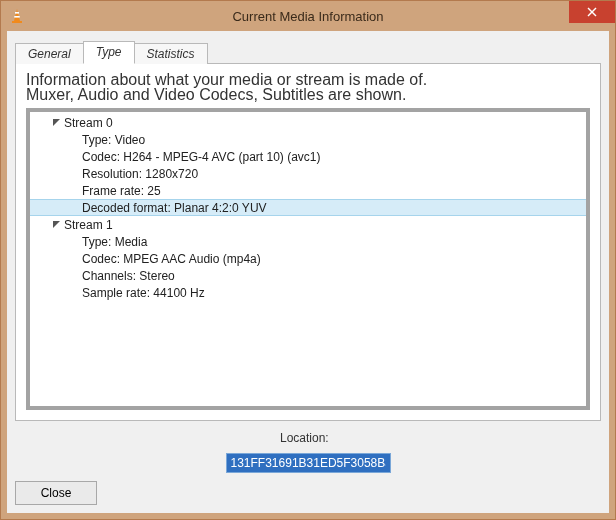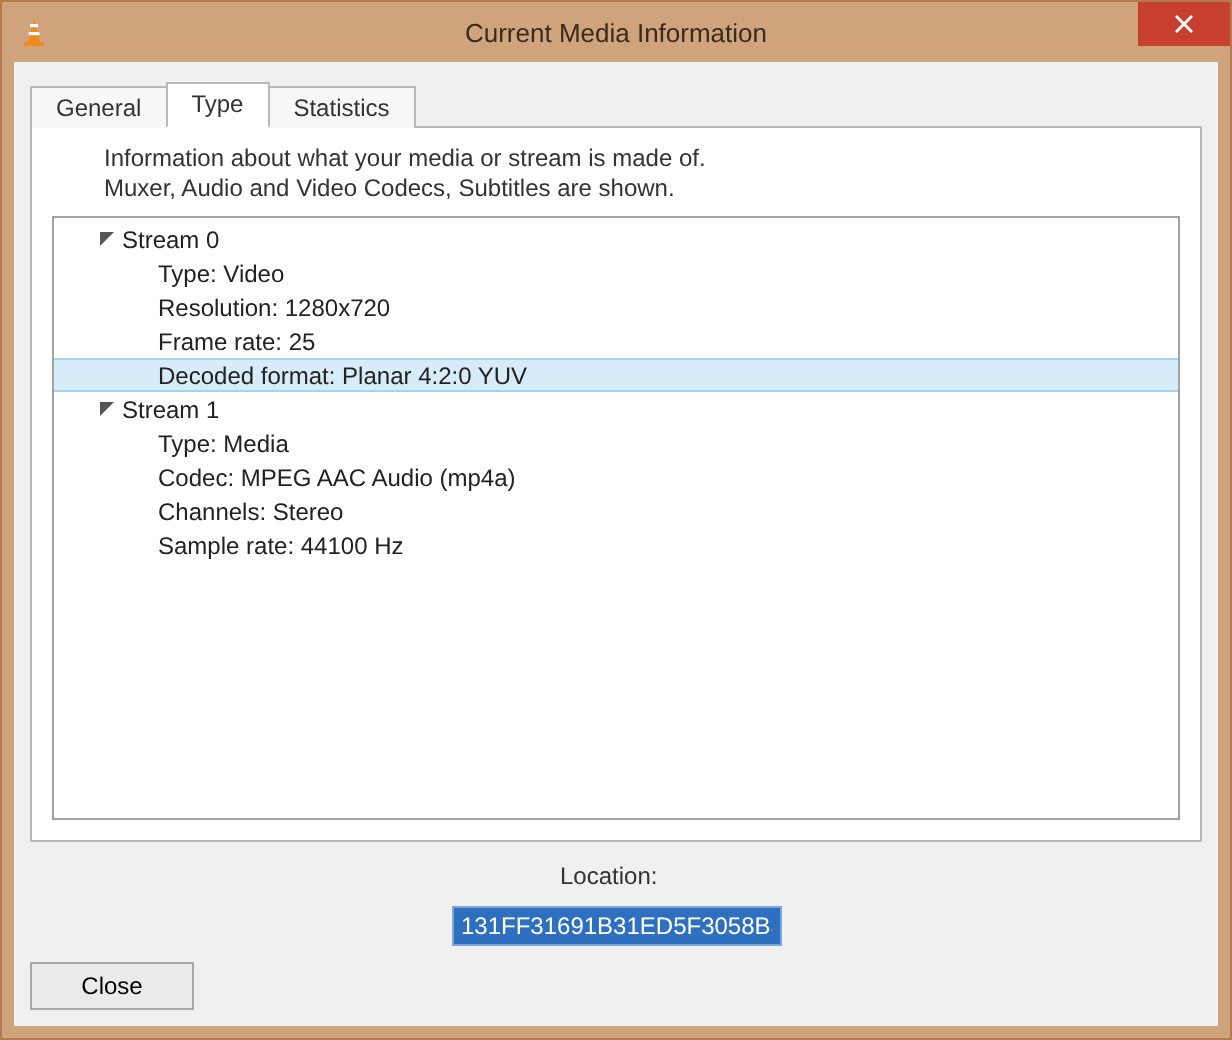--- a/index.html
+++ b/index.html
@@ -58,20 +58,21 @@
     display: flex;
     flex-direction: column;
     padding: 8px 8px 8px 8px;
   }
   .tabstrip {
     display: flex;
     align-items: flex-end;
     height: 24px;
     position: relative;
     z-index: 2;
+    font-style: italic;
   }
   .tab {
     border: 1px solid #b9b9b9;
     border-bottom: none;
     background: #f7f7f7;
     padding: 3px 12px 3px 12px;
     font-size: 12px;
     color: #333;
     margin-right: -1px;
     cursor: pointer;
@@ -92,28 +93,27 @@
     background: #fff;
     flex: 1;
     padding: 8px 10px 10px 10px;
     display: flex;
     flex-direction: column;
     position: relative;
     z-index: 1;
   }
   .info-text {
     color: #333;
-    font-size: 12px;
+    font-size: 16px;
     line-height: 15px;
     margin-bottom: 6px;
-    margin-left: 26px;
   }
   .tree-box {
     flex: 1;
-    border: 1px solid #a3a3a3;
+    border: 4px solid #a3a3a3;
     background: #fff;
     overflow: auto;
     padding: 2px 0;
   }
   .tree-row {
     display: flex;
     align-items: center;
     height: 17px;
     padding-left: 4px;
     font-size: 12px;
@@ -216,20 +216,23 @@
               <svg width="9" height="9" viewBox="0 0 9 9">
                 <polygon points="1,1 8,1 1,8" fill="#555"></polygon>
               </svg>
             </span>
             <span>Stream 0</span>
           </div>
           <div class="tree-row indent-2">
             <span>Type: Video</span>
           </div>
           <div class="tree-row indent-2">
+            <span>Codec: H264 - MPEG-4 AVC (part 10) (avc1)</span>
+          </div>
+          <div class="tree-row indent-2">
             <span>Resolution: 1280x720</span>
           </div>
           <div class="tree-row indent-2">
             <span>Frame rate: 25</span>
           </div>
           <div class="tree-row indent-2 selected">
             <span>Decoded format: Planar 4:2:0 YUV</span>
           </div>
           <div class="tree-row indent-1">
             <span class="expander">

